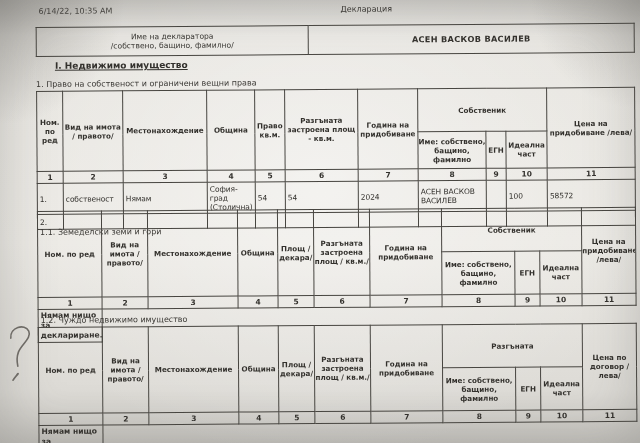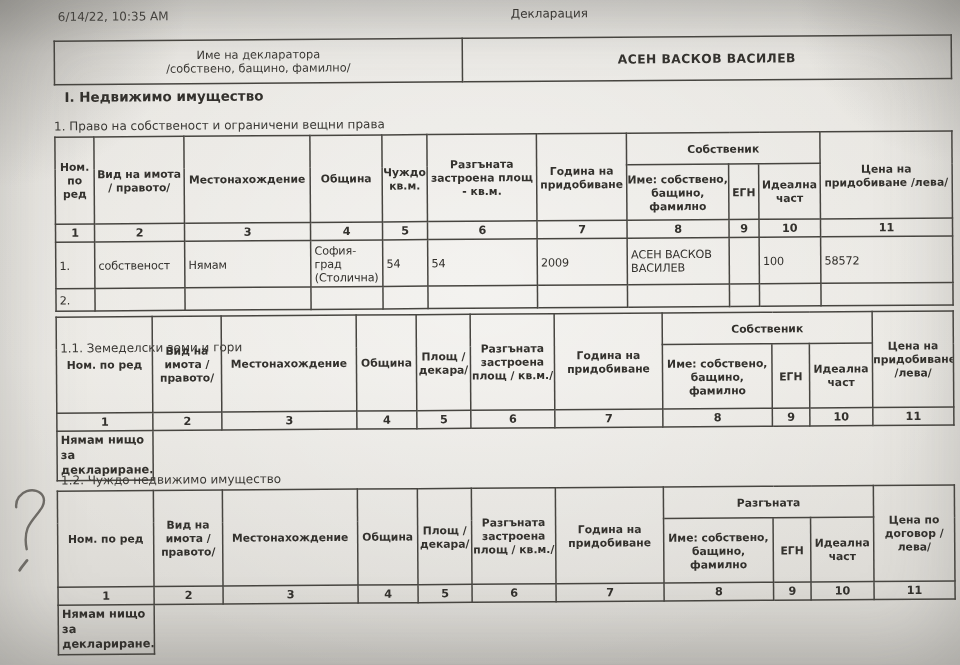--- a/index.html
+++ b/index.html
@@ -27,34 +27,34 @@
 
   table{border-collapse:collapse;table-layout:fixed;width:598px;position:absolute;left:37px;}
   th,td{border:1px solid #474540;overflow:hidden;}
 
   
   .name-table{top:25px;}
   .name-table td{height:26px;text-align:center;vertical-align:middle;}
   .name-label div{font-size:7.6px;line-height:1.25;color:#3a3834;}
   .name-value{font-size:8.2px;font-weight:bold;letter-spacing:.3px;color:#34322e;}
 
-  .h1{position:absolute;left:44px;top:59px;font-size:9px;font-weight:bold;}
+  .h1{position:absolute;left:56px;top:59px;font-size:9px;font-weight:bold;text-decoration:underline;}
   .cap{position:absolute;font-size:8px;color:#3a3834;white-space:nowrap;}
   .cap1{left:37px;top:78px;}
   .cap11{left:40px;top:198px;margin-top:28px;}
   .cap12{left:40px;top:314px;}
 
   .t1{top:89px;}
   .t11{top:209px;}
   .t12{top:325px;}
 
   th{font-size:7.2px;font-weight:bold;text-align:center;vertical-align:middle;
      line-height:1.25;padding:1px 0;color:#33312d;}
   .r-grp{height:12px;}
-  .r-grp .grp{height:12px;padding:4px;margin-top:28px;}
+  .r-grp .grp{height:12px;padding:15px;margin-top:28px;}
   .t1 .r-sub th{height:34px;}
   .t11 .r-sub th,.t12 .r-sub th{height:40px;}
   .r-num td{font-size:7.5px;font-weight:bold;text-align:center;height:11px;padding:0;}
   .r-data td{font-size:7.5px;text-align:left;vertical-align:middle;
              padding:1px 2px;line-height:1.2;letter-spacing:-.1px;}
   .t1 .r-d1 td{height:28px;}
   .t1 .r-d2 td{height:12px;}
   .r-note td.note-cell{font-size:7.6px;font-weight:bold;text-align:left;vertical-align:top;
              height:30px;padding:1px 2px;line-height:1.3;}
   .r-note td.ghost{border:none;background:transparent;}
@@ -102,21 +102,21 @@
         <col style="width:20px">
           <col style="width:41px">
           <col style="width:88px">
       </colgroup>
       <tbody>
           <tr class="r-grp">
         <th rowspan="2">Ном. по ред</th>
         <th rowspan="2">Вид на имота / правото/</th>
         <th rowspan="2">Местонахождение</th>
         <th rowspan="2">Община</th>
-        <th rowspan="2">Чуждо кв.м.</th>
+        <th rowspan="2">Право кв.м.</th>
         <th rowspan="2">Разгъната застроена площ - кв.м.</th>
         <th rowspan="2">Година на придобиване</th>
         <th colspan="3" class="grp">Собственик</th>
         <th rowspan="2">Цена на придобиване /лева/</th>
       </tr>
       <tr class="r-sub">
         <th>Име: собствено, бащино, фамилно</th>
         <th>ЕГН</th>
         <th>Идеална част</th>
       </tr>
@@ -133,21 +133,21 @@
         <td>10</td>
         <td>11</td>
       </tr>
       <tr class="r-data r-d1">
         <td>1.</td>
         <td>собственост</td>
         <td>Нямам</td>
         <td>София-град (Столична)</td>
         <td>54</td>
         <td>54</td>
-        <td>2009</td>
+        <td>2024</td>
         <td>АСЕН ВАСКОВ ВАСИЛЕВ</td>
         <td></td>
         <td>100</td>
         <td>58572</td>
       </tr>
       <tr class="r-data r-d2">
         <td>2.</td>
         <td></td>
         <td></td>
         <td></td>

